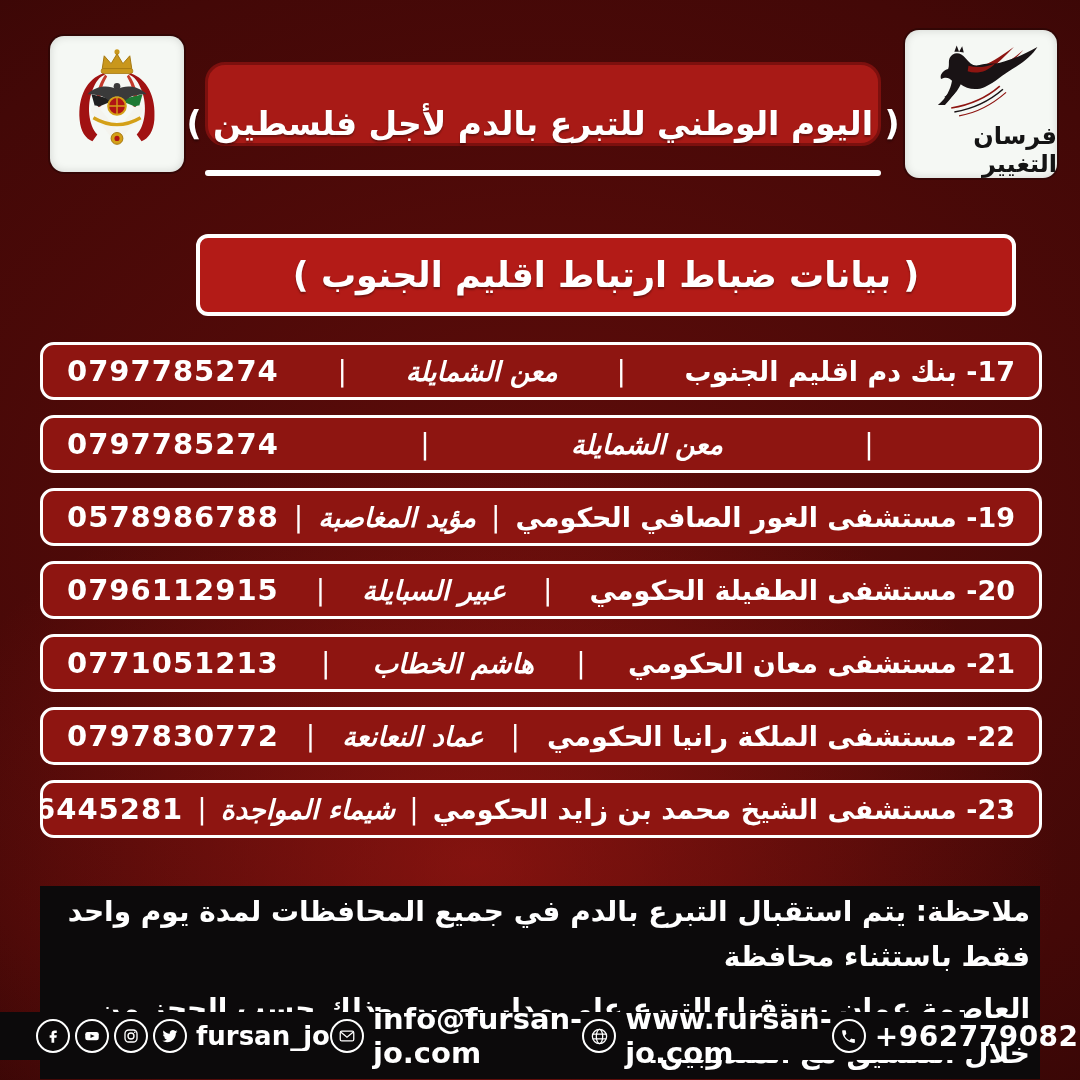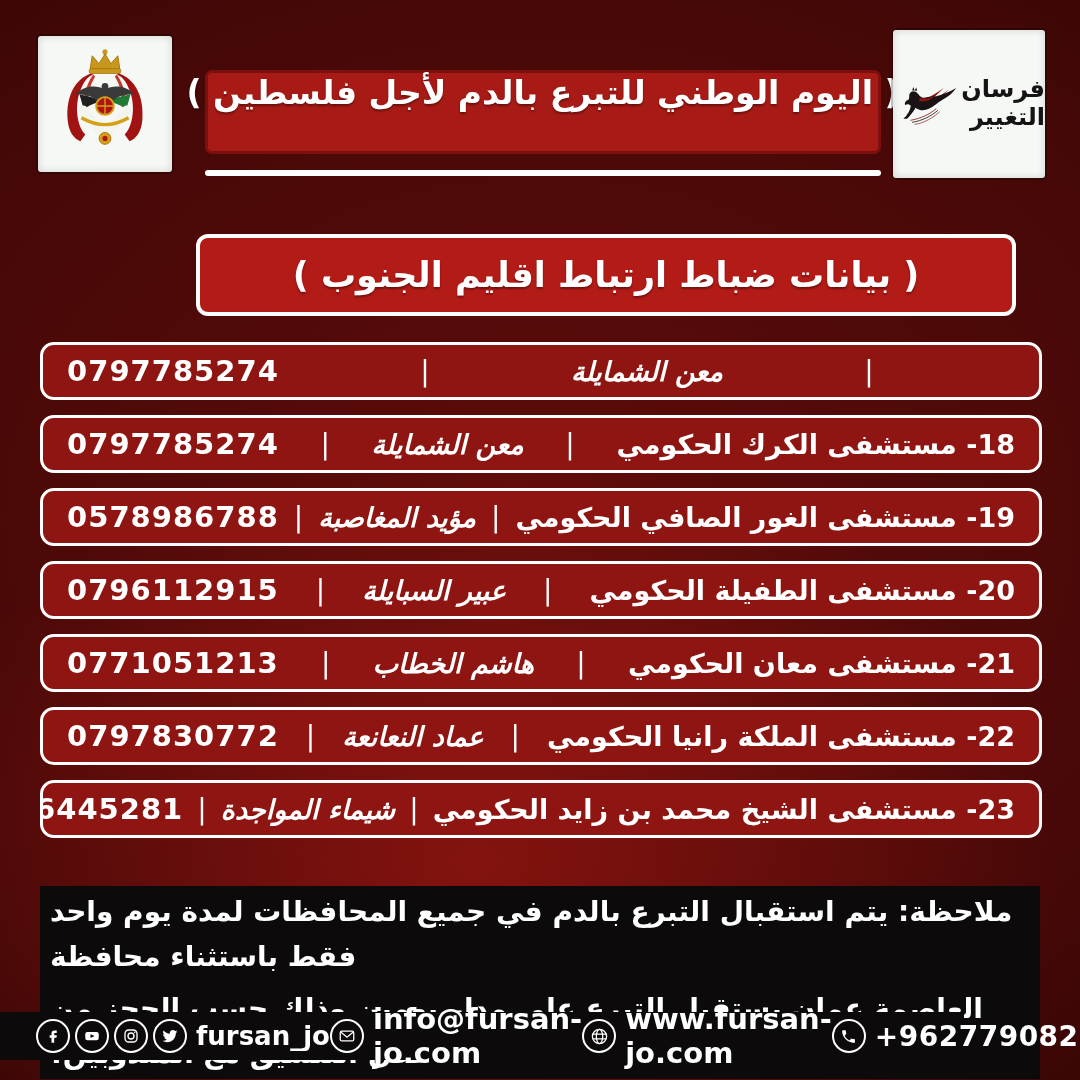--- a/index.html
+++ b/index.html
@@ -6,33 +6,33 @@
   body { background:#111; font-family:"DejaVu Sans", sans-serif; }
   .poster{
     position:relative; width:1080px; height:1080px; overflow:hidden; margin:0 auto;
     background:
       radial-gradient(900px 650px at 44% 80%, rgba(185,28,22,.50), rgba(0,0,0,0) 65%),
       radial-gradient(1500px 1150px at 50% 48%, #5e0c0a 0%, #430807 50%, #260404 85%, #1d0303 100%);
     color:#fff;
   }
   
   .logo-tile{
-    position:absolute; background:#f5f8f4; border-radius:3px;
+    position:absolute; background:#f5f8f4; border-radius:14px;
     box-shadow:0 0 0 2px rgba(0,0,0,.25), inset 0 0 8px rgba(0,0,0,.15);
-    display:flex; align-items:center; justify-content:center; flex-direction:row;
+    display:flex; align-items:center; justify-content:center; flex-direction:column;margin-left:12px;
   }
   .logo-left{ left:38px; top:36px; width:134px; height:136px; }
   .logo-right{ left:893px; top:30px; width:152px; height:148px; padding-top:6px; }
   .logo-right .brand-text{
     font-weight:bold; color:#141414; font-size:24px; margin-top:-8px; direction:rtl;
   }
   .title-box{
-    position:absolute; left:205px; top:70px; width:676px; height:84px;
-    background:#a81a16; border:3px solid #7c100e; border-radius:7px;
-    display:flex; align-items:flex-start; justify-content:center;
+    position:absolute; left:205px; top:62px; width:676px; height:84px;
+    background:#a81a16; border:3px solid #7c100e; border-radius:20px;
+    display:flex; align-items:flex-end; justify-content:center;
     font-size:33px; font-weight:bold; direction:rtl; white-space:nowrap;
     text-shadow:0 2px 2px rgba(0,0,0,.35);
   }
   .divider{
     position:absolute; left:205px; top:170px; width:676px; height:6px;
     background:#ffffff; border-radius:3px;
   }
   
   .subtitle-box{
     position:absolute; left:196px; top:234px; width:820px; height:82px;
@@ -51,21 +51,21 @@
   }
   .row .loc{ flex:0 0 auto; }
   .row .sep{ flex:0 0 auto; margin:0 auto; padding:0 14px; font-weight:normal; font-size:28px; }
   .row .name{ flex:0 0 auto; text-align:center;font-style:italic; }
   .row .phone{
     flex:0 0 auto; direction:ltr; unicode-bidi:embed; text-align:center;
     min-width:205px; font-size:29px; letter-spacing:1px;
   }
   
   .note{
-    position:absolute; left:40px; top:886px; width:1000px; text-align:left;
+    position:absolute; left:40px; top:886px; width:1000px; text-align:right;
     font-size:28px; font-weight:bold; direction:rtl; line-height:1.62;
   }
   .note .hl{ background:#0c0a0b; padding:3px 10px; display:inline-block; }
   
   .footer{
     position:absolute; left:0; top:1012px; width:964px; height:48px;
     background:#0c0a0b; display:flex; align-items:center; padding:0 36px;
     justify-content:space-between;
   }
   .fgroup{ display:flex; align-items:center; gap:9px; }
@@ -143,28 +143,28 @@
     <div class="brand-text">فرسان التغيير</div>
   </div>
 
   <div class="subtitle-box">
     <span>( بيانات ضباط ارتباط اقليم الجنوب )</span>
   </div>
 
   <div class="rows">
 
     <div class="row">
+      <span class="loc">17- بنك دم اقليم الجنوب</span>
       <span class="sep">|</span>
       <span class="name">معن الشمايلة</span>
       <span class="sep">|</span>
       <span class="phone">0797785274</span>
     </div>
 
     <div class="row">
-      <span class="loc">18- مستشفى الكرك الحكومي</span>
       <span class="sep">|</span>
       <span class="name">معن الشمايلة</span>
       <span class="sep">|</span>
       <span class="phone">0797785274</span>
     </div>
 
     <div class="row">
       <span class="loc">19- مستشفى الغور الصافي الحكومي</span>
       <span class="sep">|</span>
       <span class="name">مؤيد المغاصبة</span>

